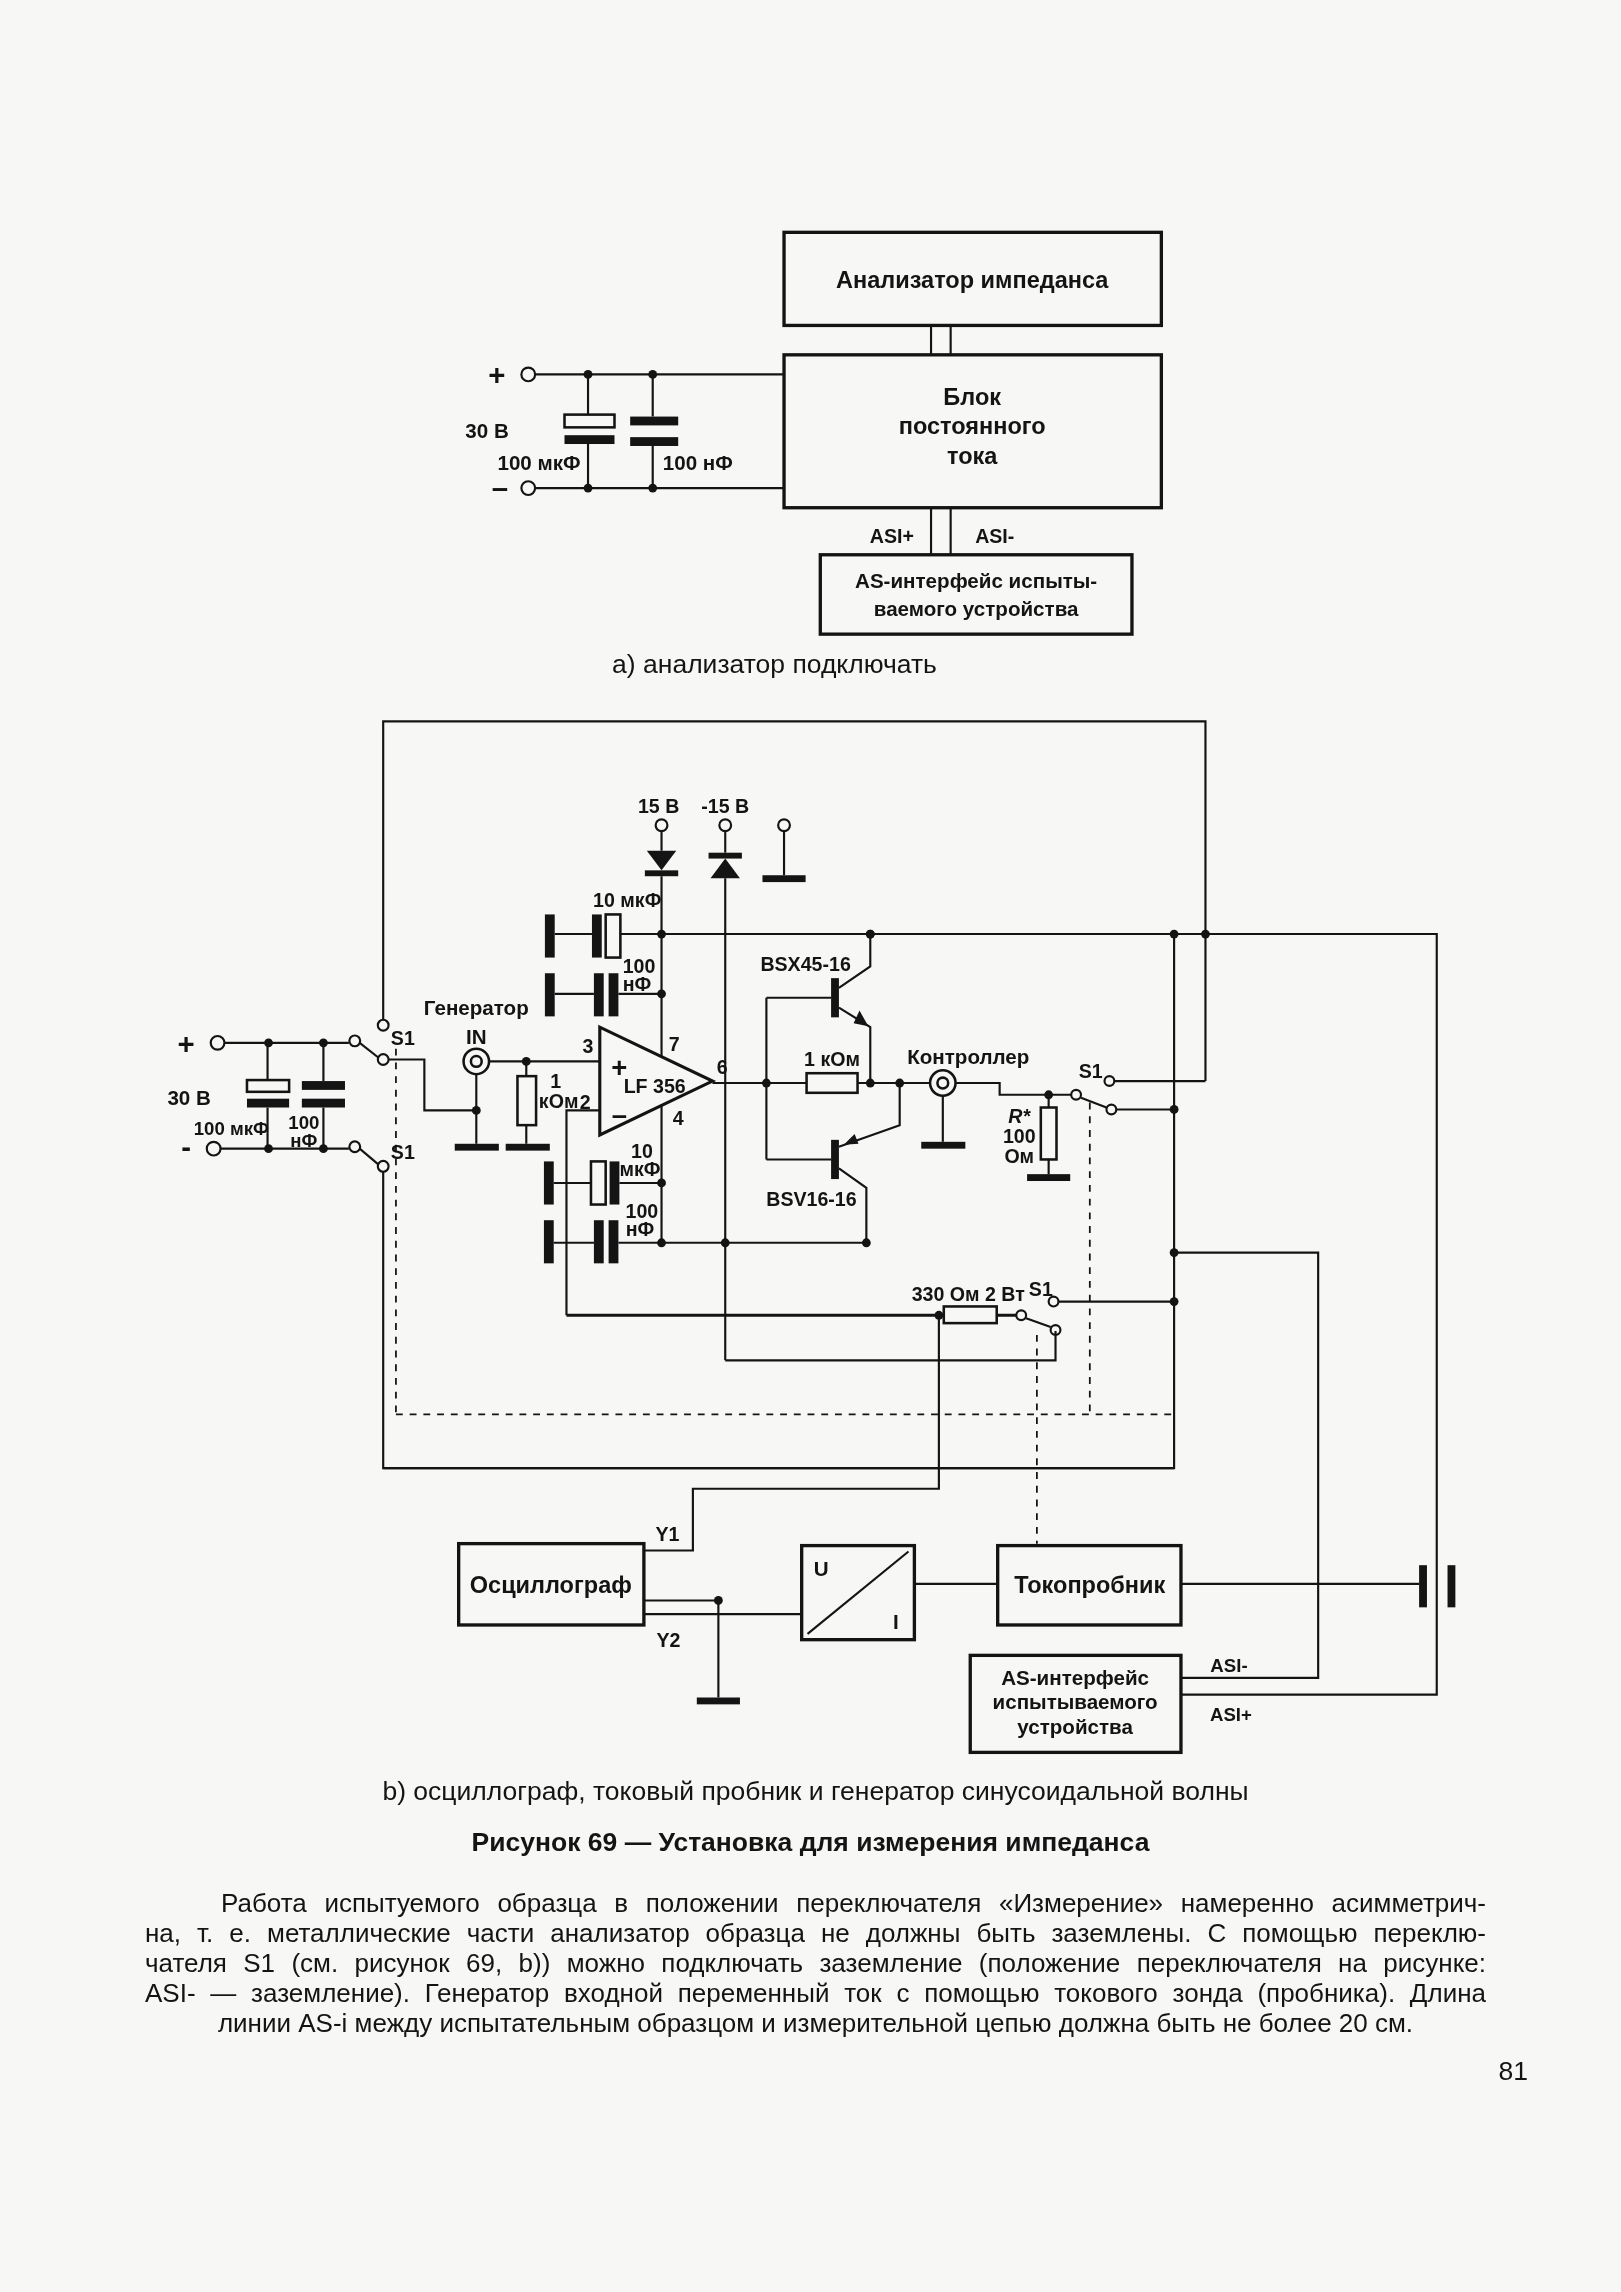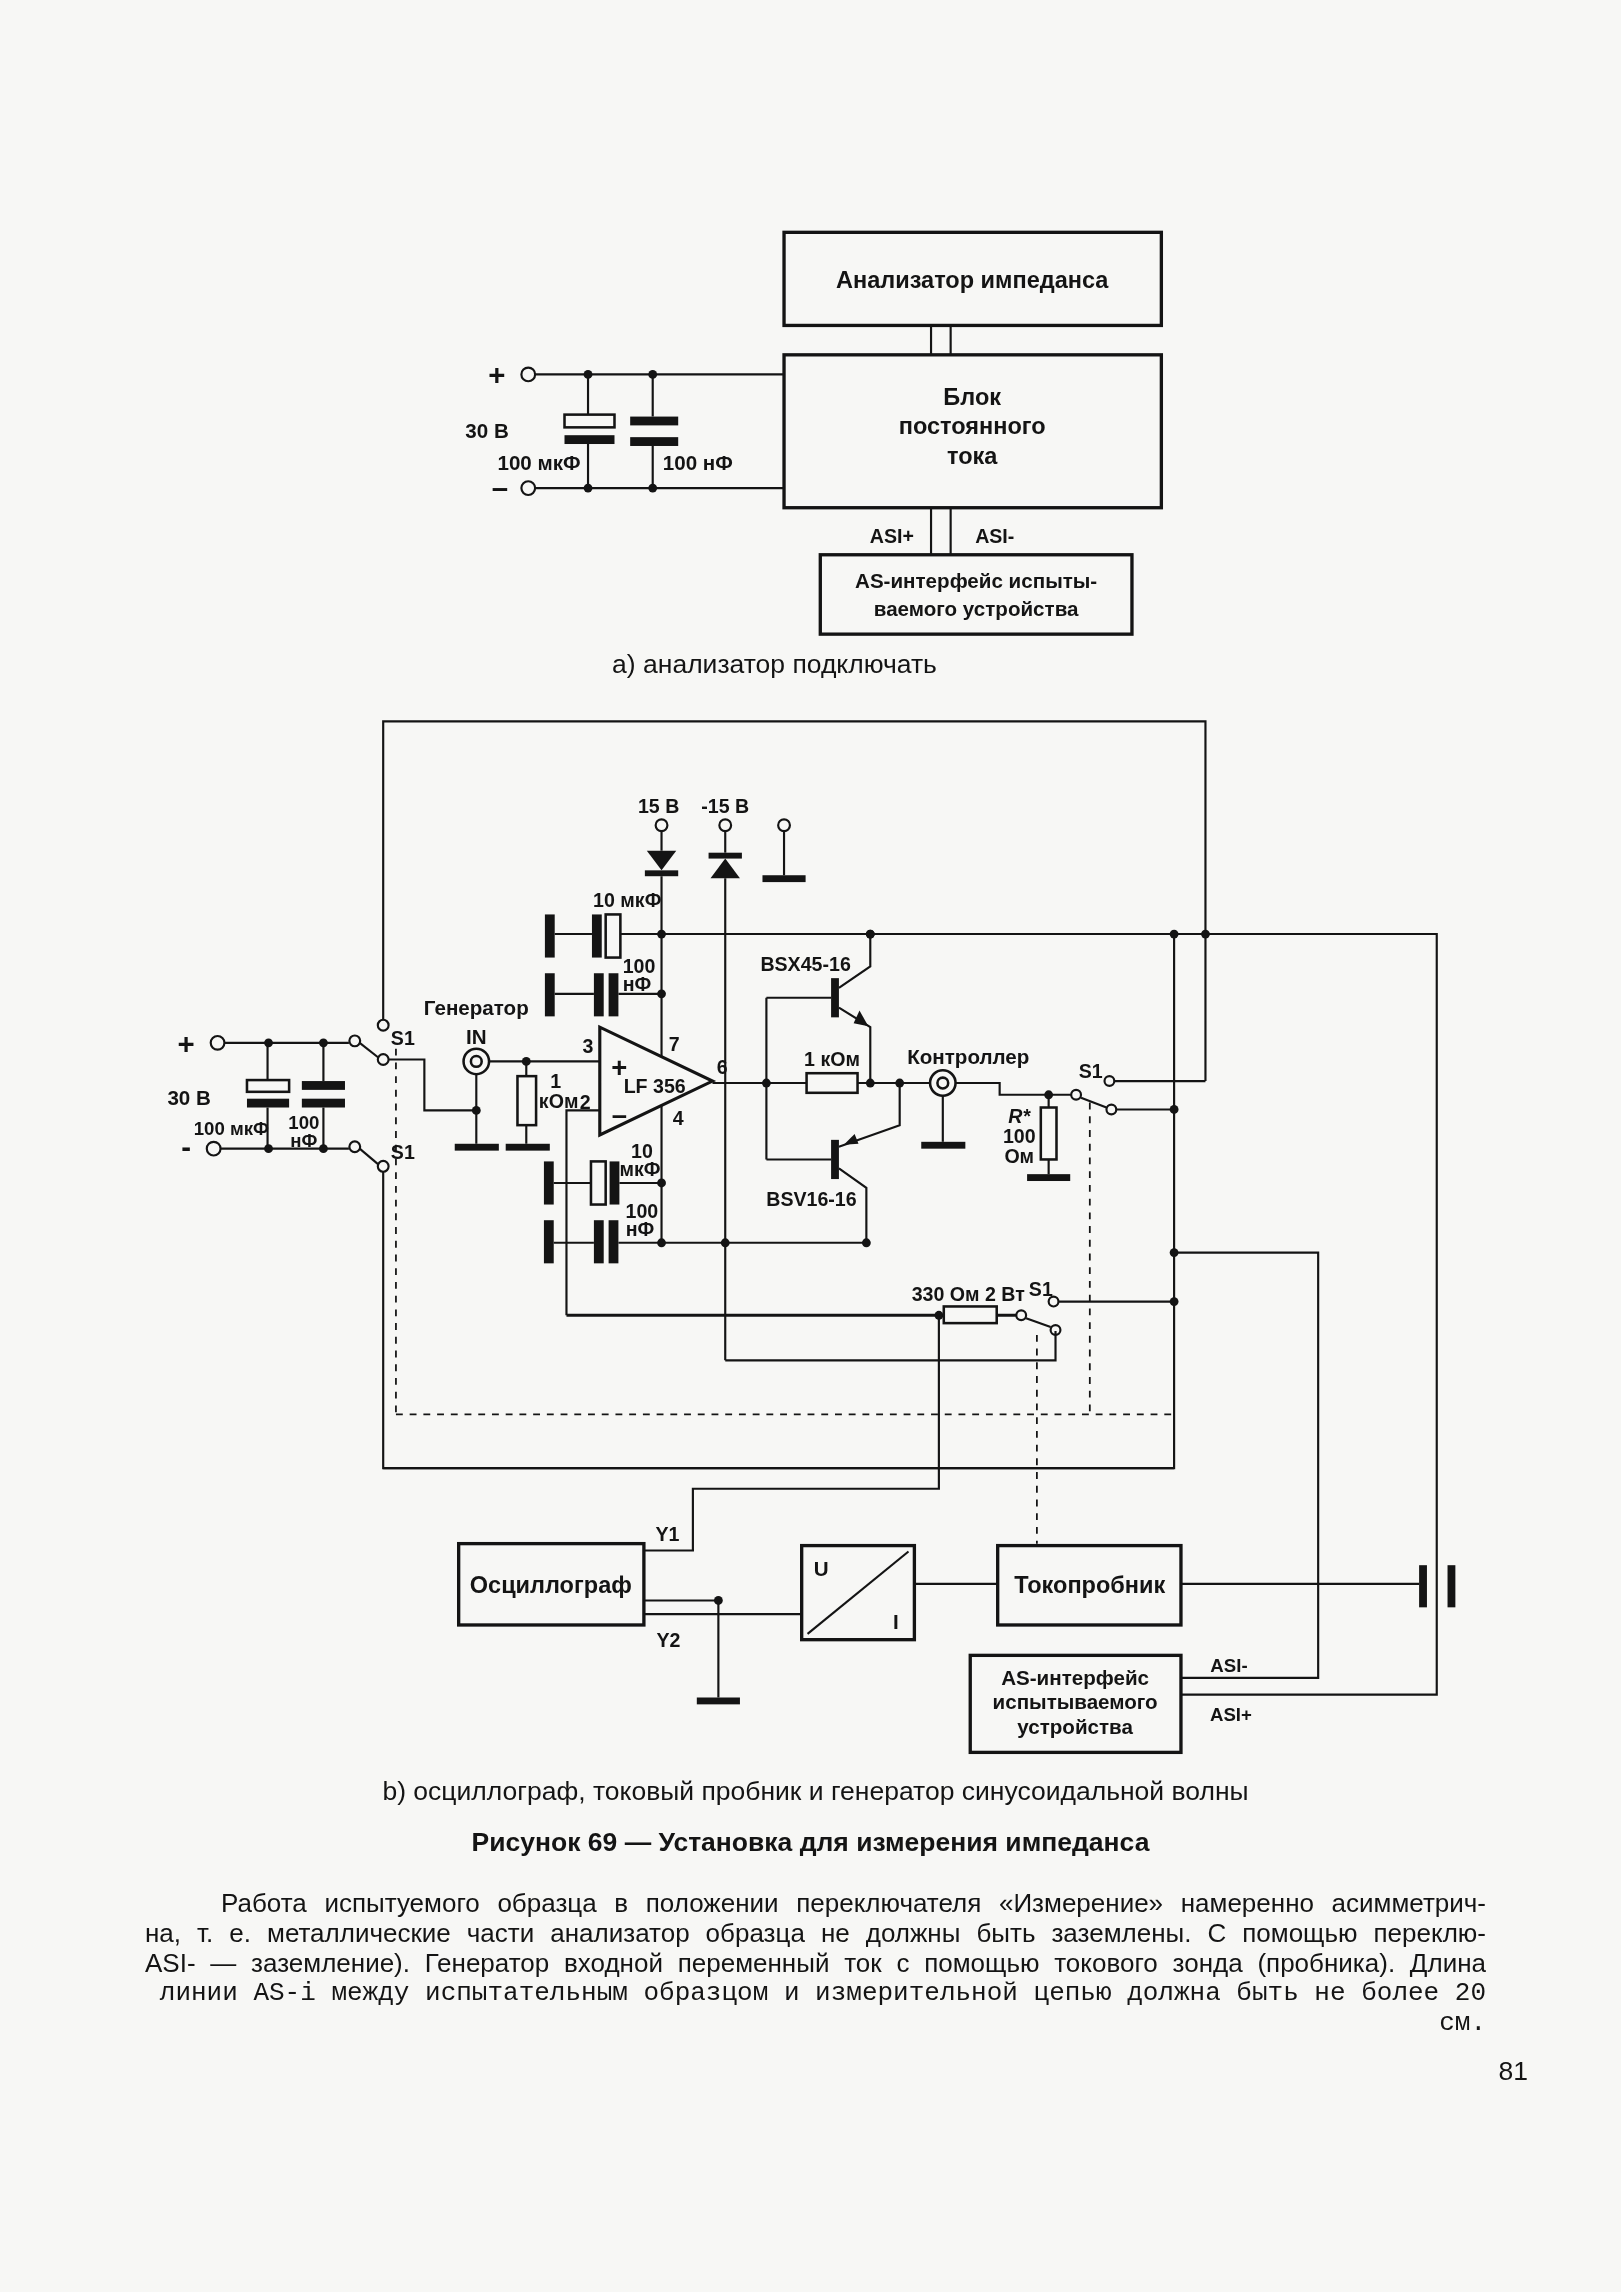--- a/index.html
+++ b/index.html
@@ -17,21 +17,21 @@
   }
   .cap-a{position:absolute;top:649px;left:0;width:1549px;text-align:center;font-size:26.5px;}
   .cap-b{position:absolute;top:1776px;left:0;width:1631px;text-align:center;font-size:26.5px;}
   .cap-fig{position:absolute;top:1827px;left:0;width:1621px;text-align:center;font-size:26.5px;font-weight:bold;}
   .body{
     position:absolute;top:1888px;left:145px;width:1341px;
     font-size:26px;line-height:30px;
   }
   .jline{text-align:justify;text-align-last:justify;}
   .jline.first{text-indent:76px;}
-  .lline{text-align:right;font-family:Liberation Mono, monospace;}
+  .lline{text-align:center;}
   .pagenum{position:absolute;top:2056px;left:0;width:1485px;text-align:right;font-size:26.5px;margin-left:43px;}
   svg{position:absolute;top:0;left:0;}
   svg text{fill:#141414;font-family:"Liberation Sans",sans-serif;font-weight:700;}
   .w{stroke:#141414;stroke-width:2.2;fill:none;}
   .w3{stroke:#141414;stroke-width:3.2;fill:none;}
   .bx{stroke:#141414;stroke-width:3.4;fill:none;}
   .comp{stroke:#141414;stroke-width:2.6;fill:none;}
   .fill{fill:#141414;stroke:none;}
   .dash{stroke:#141414;stroke-width:1.8;fill:none;stroke-dasharray:7 7;}
   .t24{font-size:24px;}.t21{font-size:21px;}.t20{font-size:20px;}.t19{font-size:19px;}.t30{font-size:30px;}
@@ -342,19 +342,20 @@
     </g>
   </svg>
 
   <div class="cap-a">а) анализатор подключать</div>
   <div class="cap-b">b) осциллограф, токовый пробник и генератор синусоидальной волны</div>
   <div class="cap-fig">Рисунок 69 — Установка для измерения импеданса</div>
 
   <div class="body">
     <div class="jline first">Работа испытуемого образца в положении переключателя «Измерение» намеренно асимметрич-</div>
     <div class="jline">на, т. е. металлические части анализатор образца не должны быть заземлены. С помощью переклю-</div>
+    <div class="jline">чателя S1 (см. рисунок 69, b)) можно подключать заземление (положение переключателя на рисунке:</div>
     <div class="jline">ASI- — заземление). Генератор входной переменный ток с помощью токового зонда (пробника). Длина</div>
     <div class="lline">линии AS-i между испытательным образцом и измерительной цепью должна быть не более 20 см.</div>
   </div>
 
   <div class="pagenum">81</div>
 </div>
 
 
 </body></html>

